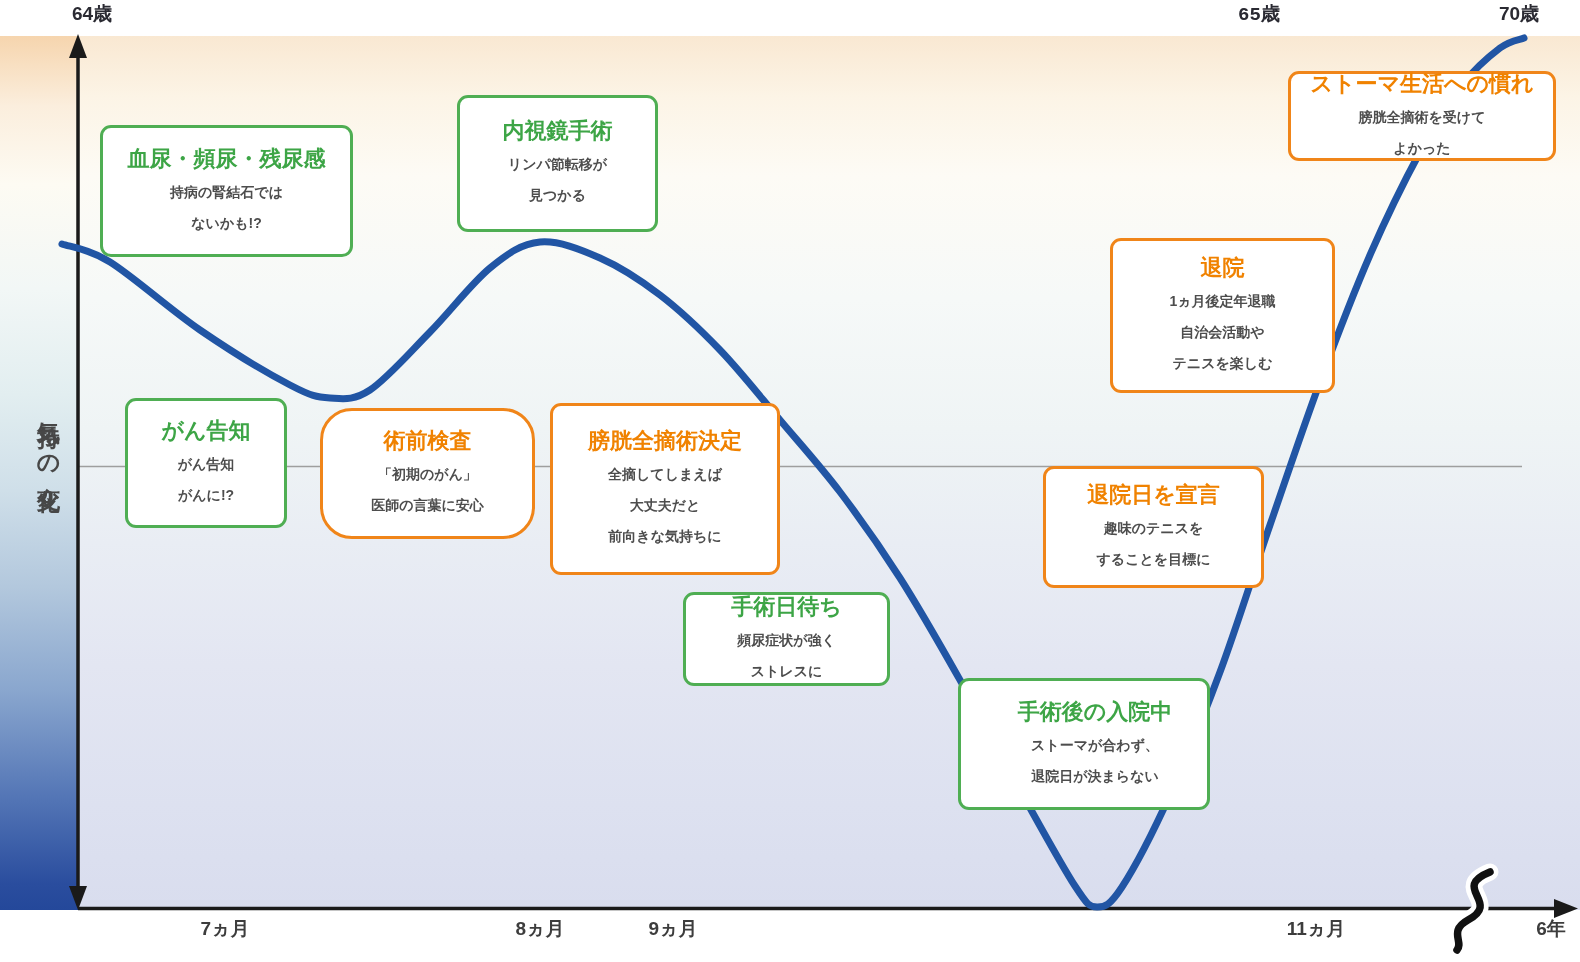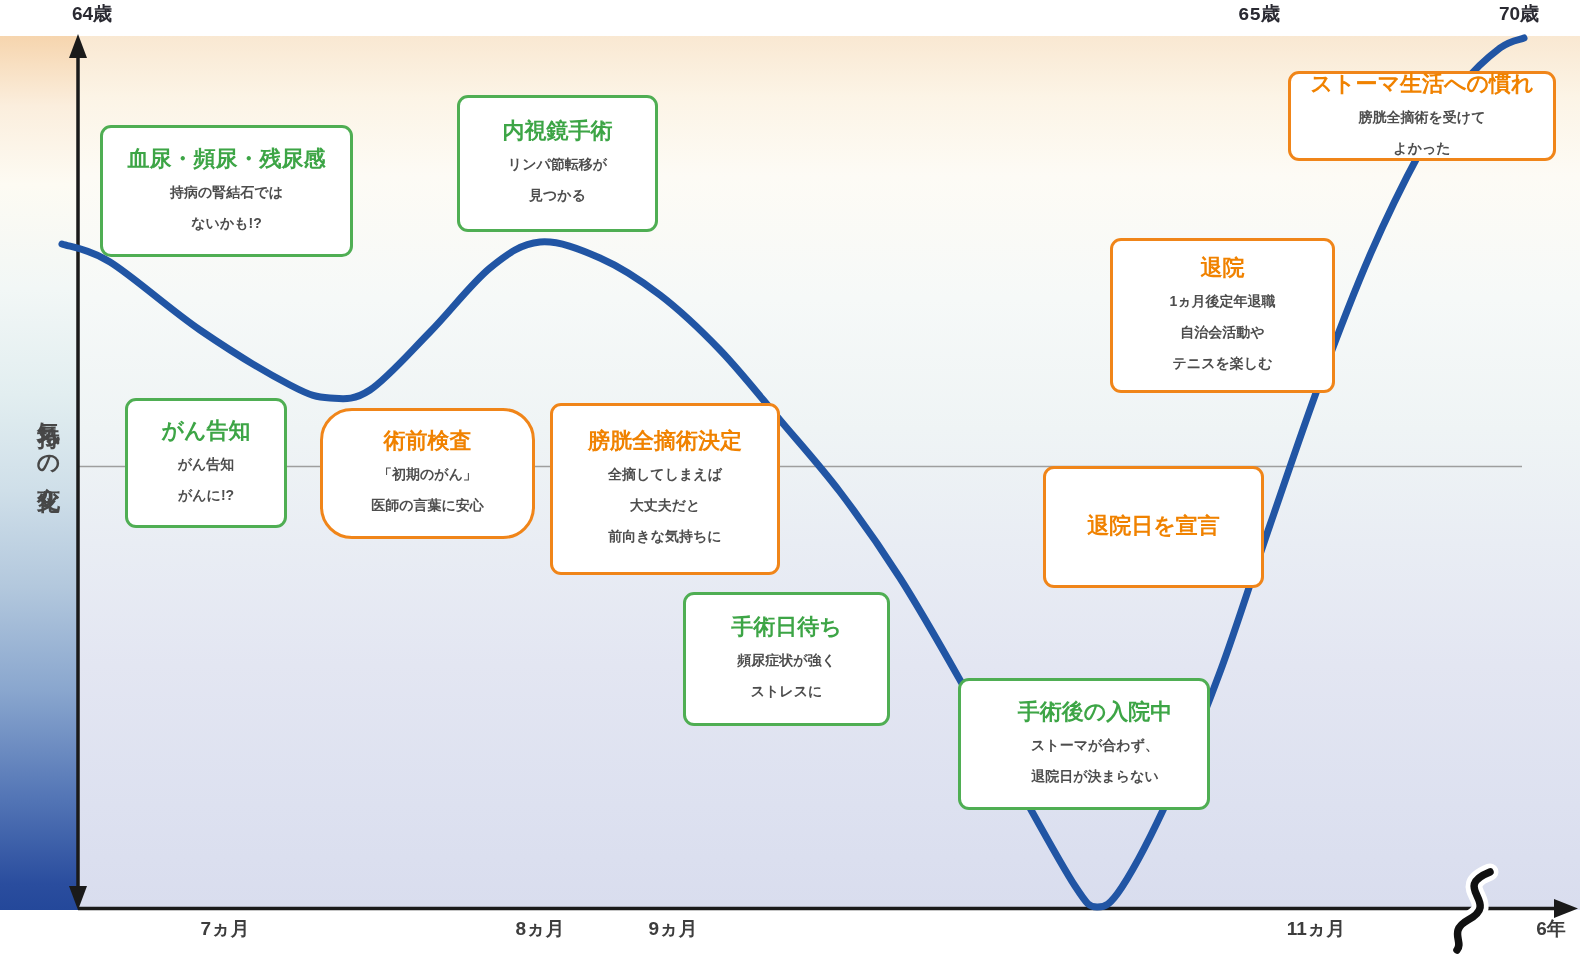--- a/index.html
+++ b/index.html
@@ -115,36 +115,40 @@
         </div>
       </div>
       <div class="box orange" style="left: 550px; top: 403px; width: 230px; height: 172px;">
         <div class="box-title">膀胱全摘術決定</div>
         <div class="box-body">
           <div>全摘してしまえば</div>
           <div>大丈夫だと</div>
           <div>前向きな気持ちに</div>
         </div>
       </div>
-      <div class="box green" style="left: 683px; top: 592px; width: 207px; height: 134px;">
+      <div class="box green" style="left: 683px; top: 592px; width: 207px; height: 94px;">
         <div class="box-title">手術日待ち</div>
         <div class="box-body">
           <div>頻尿症状が強く</div>
           <div>ストレスに</div>
         </div>
       </div>
       <div class="box green" style="left: 958px; top: 678px; width: 252px; height: 132px; padding-left: 32px;">
         <div class="box-title">手術後の入院中</div>
         <div class="box-body">
           <div>ストーマが合わず、</div>
           <div>退院日が決まらない</div>
         </div>
       </div>
       <div class="box orange" style="left: 1043px; top: 466px; width: 221px; height: 122px;">
         <div class="box-title">退院日を宣言</div>
+        <div class="box-body">
+          <div>趣味のテニスを</div>
+          <div>することを目標に</div>
+        </div>
       </div>
       <div class="box orange" style="left: 1110px; top: 238px; width: 225px; height: 155px;">
         <div class="box-title">退院</div>
         <div class="box-body">
           <div>1ヵ月後定年退職</div>
           <div>自治会活動や</div>
           <div>テニスを楽しむ</div>
         </div>
       </div>
       <div class="box orange" style="left: 1288px; top: 71px; width: 268px; height: 90px;">

